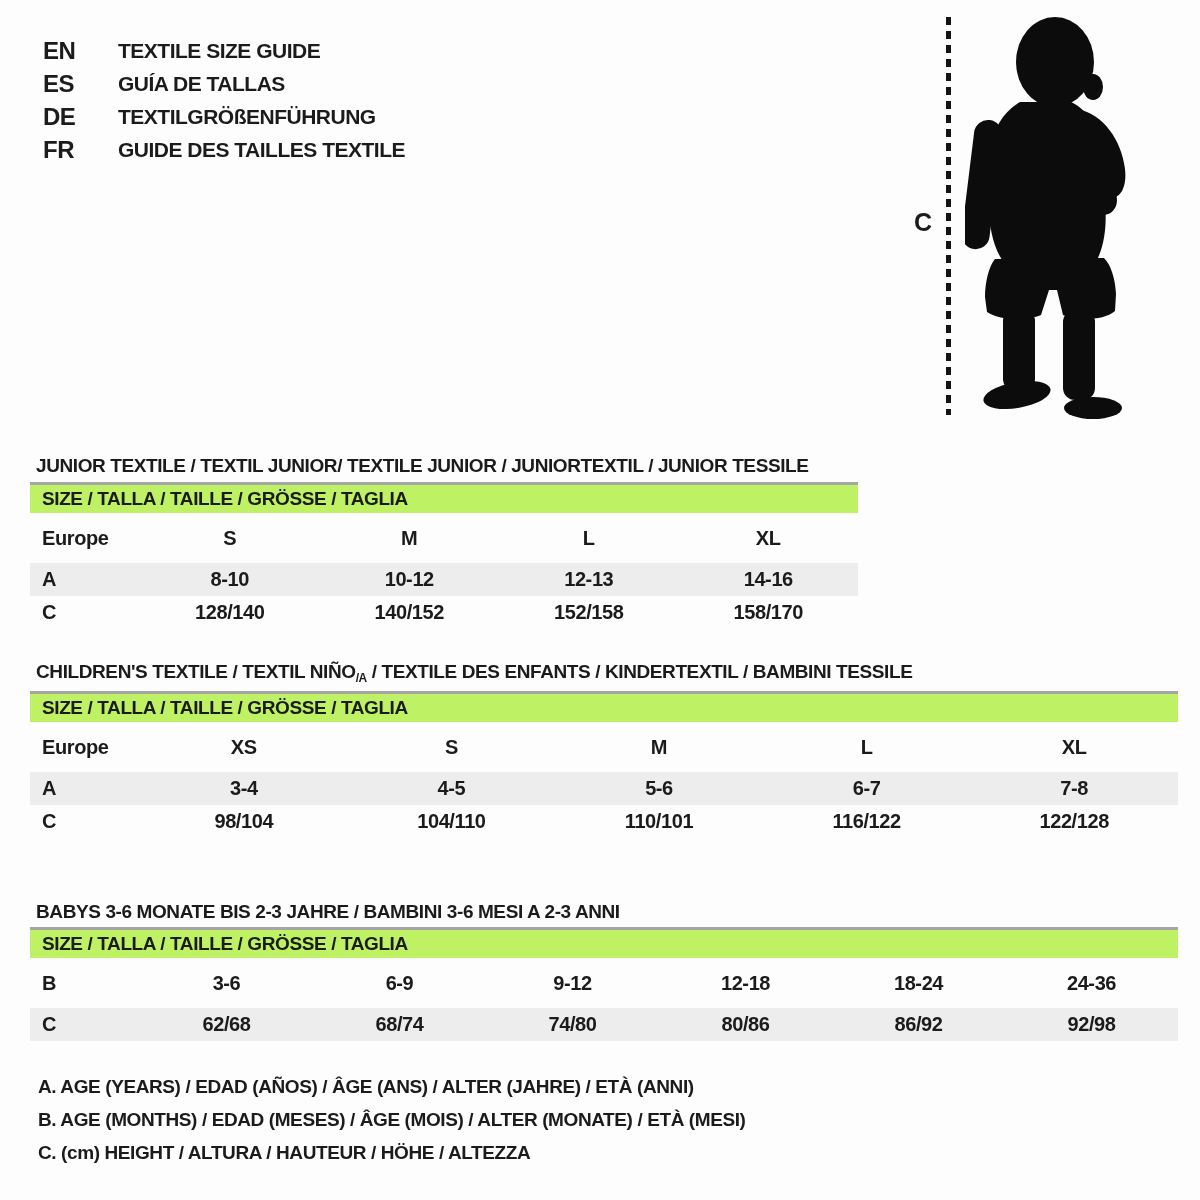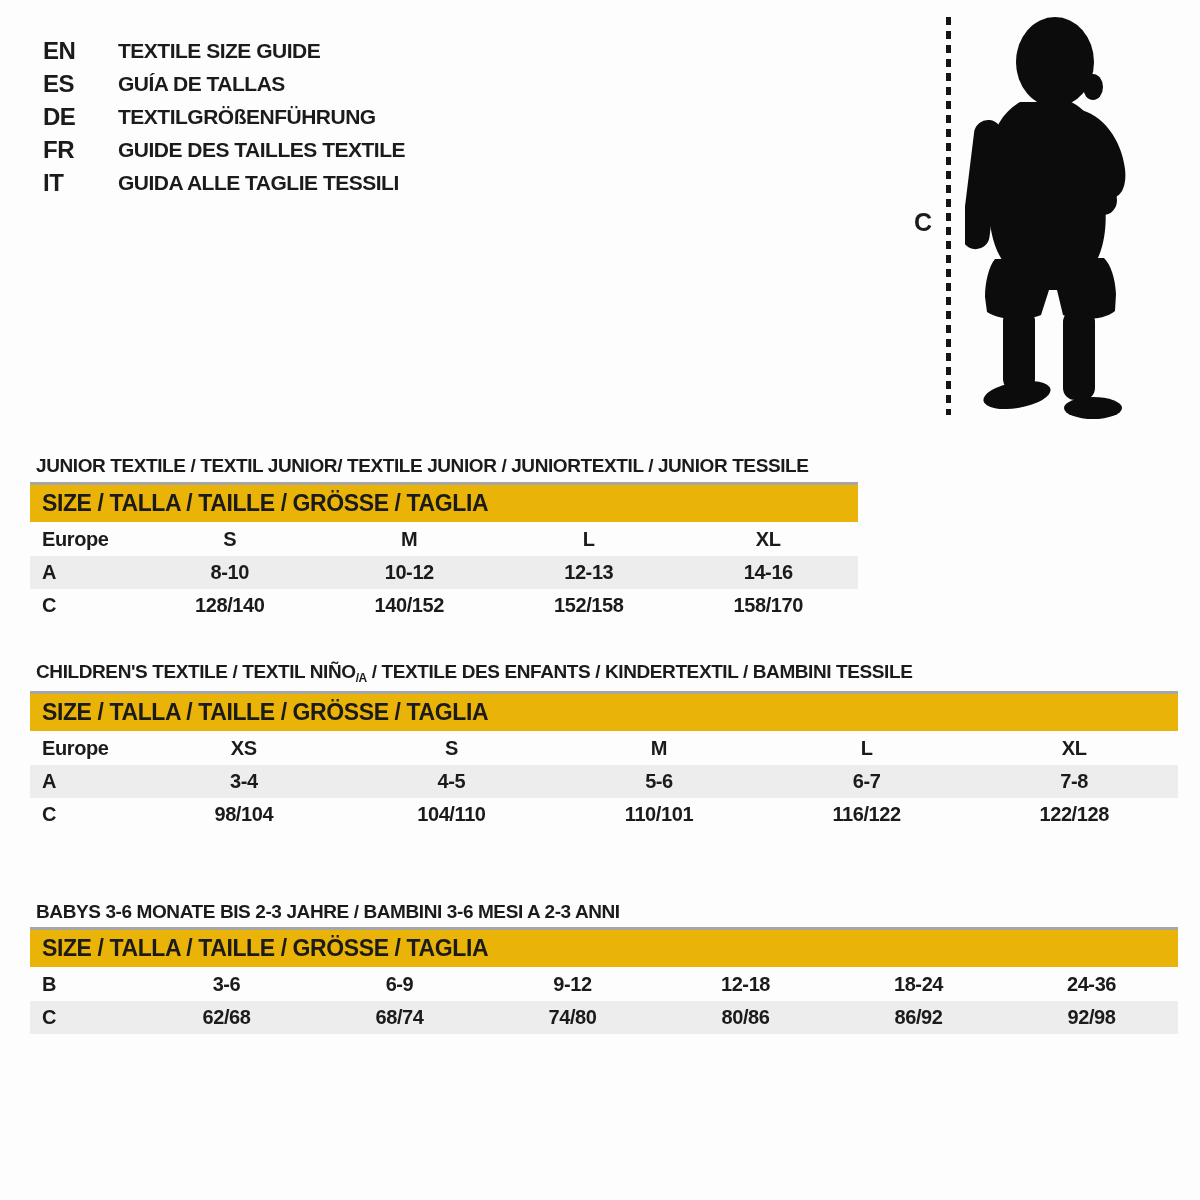--- a/index.html
+++ b/index.html
@@ -30,30 +30,30 @@
     position:absolute;left:36px;font-size:19px;font-weight:bold;
     letter-spacing:-0.4px;white-space:nowrap;line-height:24px;margin-top:17px;
   }
   .heading .subsc{font-size:12px;vertical-align:-4px;font-weight:bold;}
   
   .table{position:absolute;left:30px;}
   .t-junior{top:482px;width:828px;}
   .t-children{top:691px;width:1148px;}
   .t-babies{top:927px;width:1148px;}
   .thead{
-    box-sizing:border-box;height:40px;background:#eab308;border-top:3px solid #a6a6a6;
+    box-sizing:border-box;height:31px;background:#bef264;border-top:3px solid #a6a6a6;
     display:flex;align-items:center;padding-left:12px;
-    font-size:23px;font-weight:bold;letter-spacing:-0.4px;
+    font-size:19px;font-weight:bold;letter-spacing:-0.4px;
   }
   .row{display:grid;align-items:center;font-size:20px;font-weight:bold;letter-spacing:-0.4px;}
   .cols4{grid-template-columns:110px repeat(4,1fr);}
   .cols5{grid-template-columns:110px repeat(5,1fr);}
   .cols6{grid-template-columns:110px repeat(6,1fr);}
   .row{height:33px;}
-  .row.first{height:34px;}
+  .row.first{height:50px;}
   .row .lab{padding-left:12px;text-align:left;}
   .row .val{text-align:center;}
   .alt{background:#ededed;}
   
   .legend{position:absolute;left:38px;top:1070px;}
   .legend-line{font-size:19px;font-weight:bold;letter-spacing:-0.4px;line-height:33px;white-space:nowrap;}
 </style>
 </head>
 <body>
 
@@ -68,24 +68,20 @@
       <span class="lang-code">ES</span>
       <span class="lang-label">GUÍA DE TALLAS</span>
     </div>
     <div class="lang-row">
       <span class="lang-code">DE</span>
       <span class="lang-label">TEXTILGRÖßENFÜHRUNG</span>
     </div>
     <div class="lang-row">
       <span class="lang-code">FR</span>
       <span class="lang-label">GUIDE DES TAILLES TEXTILE</span>
-    </div>
-    <div class="lang-row">
-      <span class="lang-code">IT</span>
-      <span class="lang-label">GUIDA ALLE TAGLIE TESSILI</span>
     </div>
   </div>
 
   <div class="dashline"></div>
   <div class="measure-c">C</div>
   <svg class="silhouette" viewBox="0 0 170 405" xmlns="http://www.w3.org/2000/svg">
     <g fill="#0c0c0c">
       <ellipse cx="90" cy="48" rx="39" ry="45"></ellipse>
       <ellipse cx="128" cy="73" rx="10" ry="13"></ellipse>
       <path d="M55,88 C38,98 28,115 26,135 L24,185 C23,210 28,235 40,250 L130,250 C140,232 142,210 140,188 L136,135 C134,112 122,96 106,88 Z"></path>
@@ -171,14 +167,19 @@
       <span class="lab">C</span>
       <span class="val">62/68</span>
       <span class="val">68/74</span>
       <span class="val">74/80</span>
       <span class="val">80/86</span>
       <span class="val">86/92</span>
       <span class="val">92/98</span>
     </div>
   </div>
 
+  <div class="legend">
+    <div class="legend-line">A. AGE (YEARS) / EDAD (AÑOS) / ÂGE (ANS) / ALTER (JAHRE) / ETÀ (ANNI)</div>
+    <div class="legend-line">B. AGE (MONTHS) / EDAD (MESES) / ÂGE (MOIS) / ALTER (MONATE) / ETÀ (MESI)</div>
+    <div class="legend-line">C. (cm) HEIGHT / ALTURA / HAUTEUR / HÖHE / ALTEZZA</div>
+  </div>
 
 </div>
 
 </body></html>

